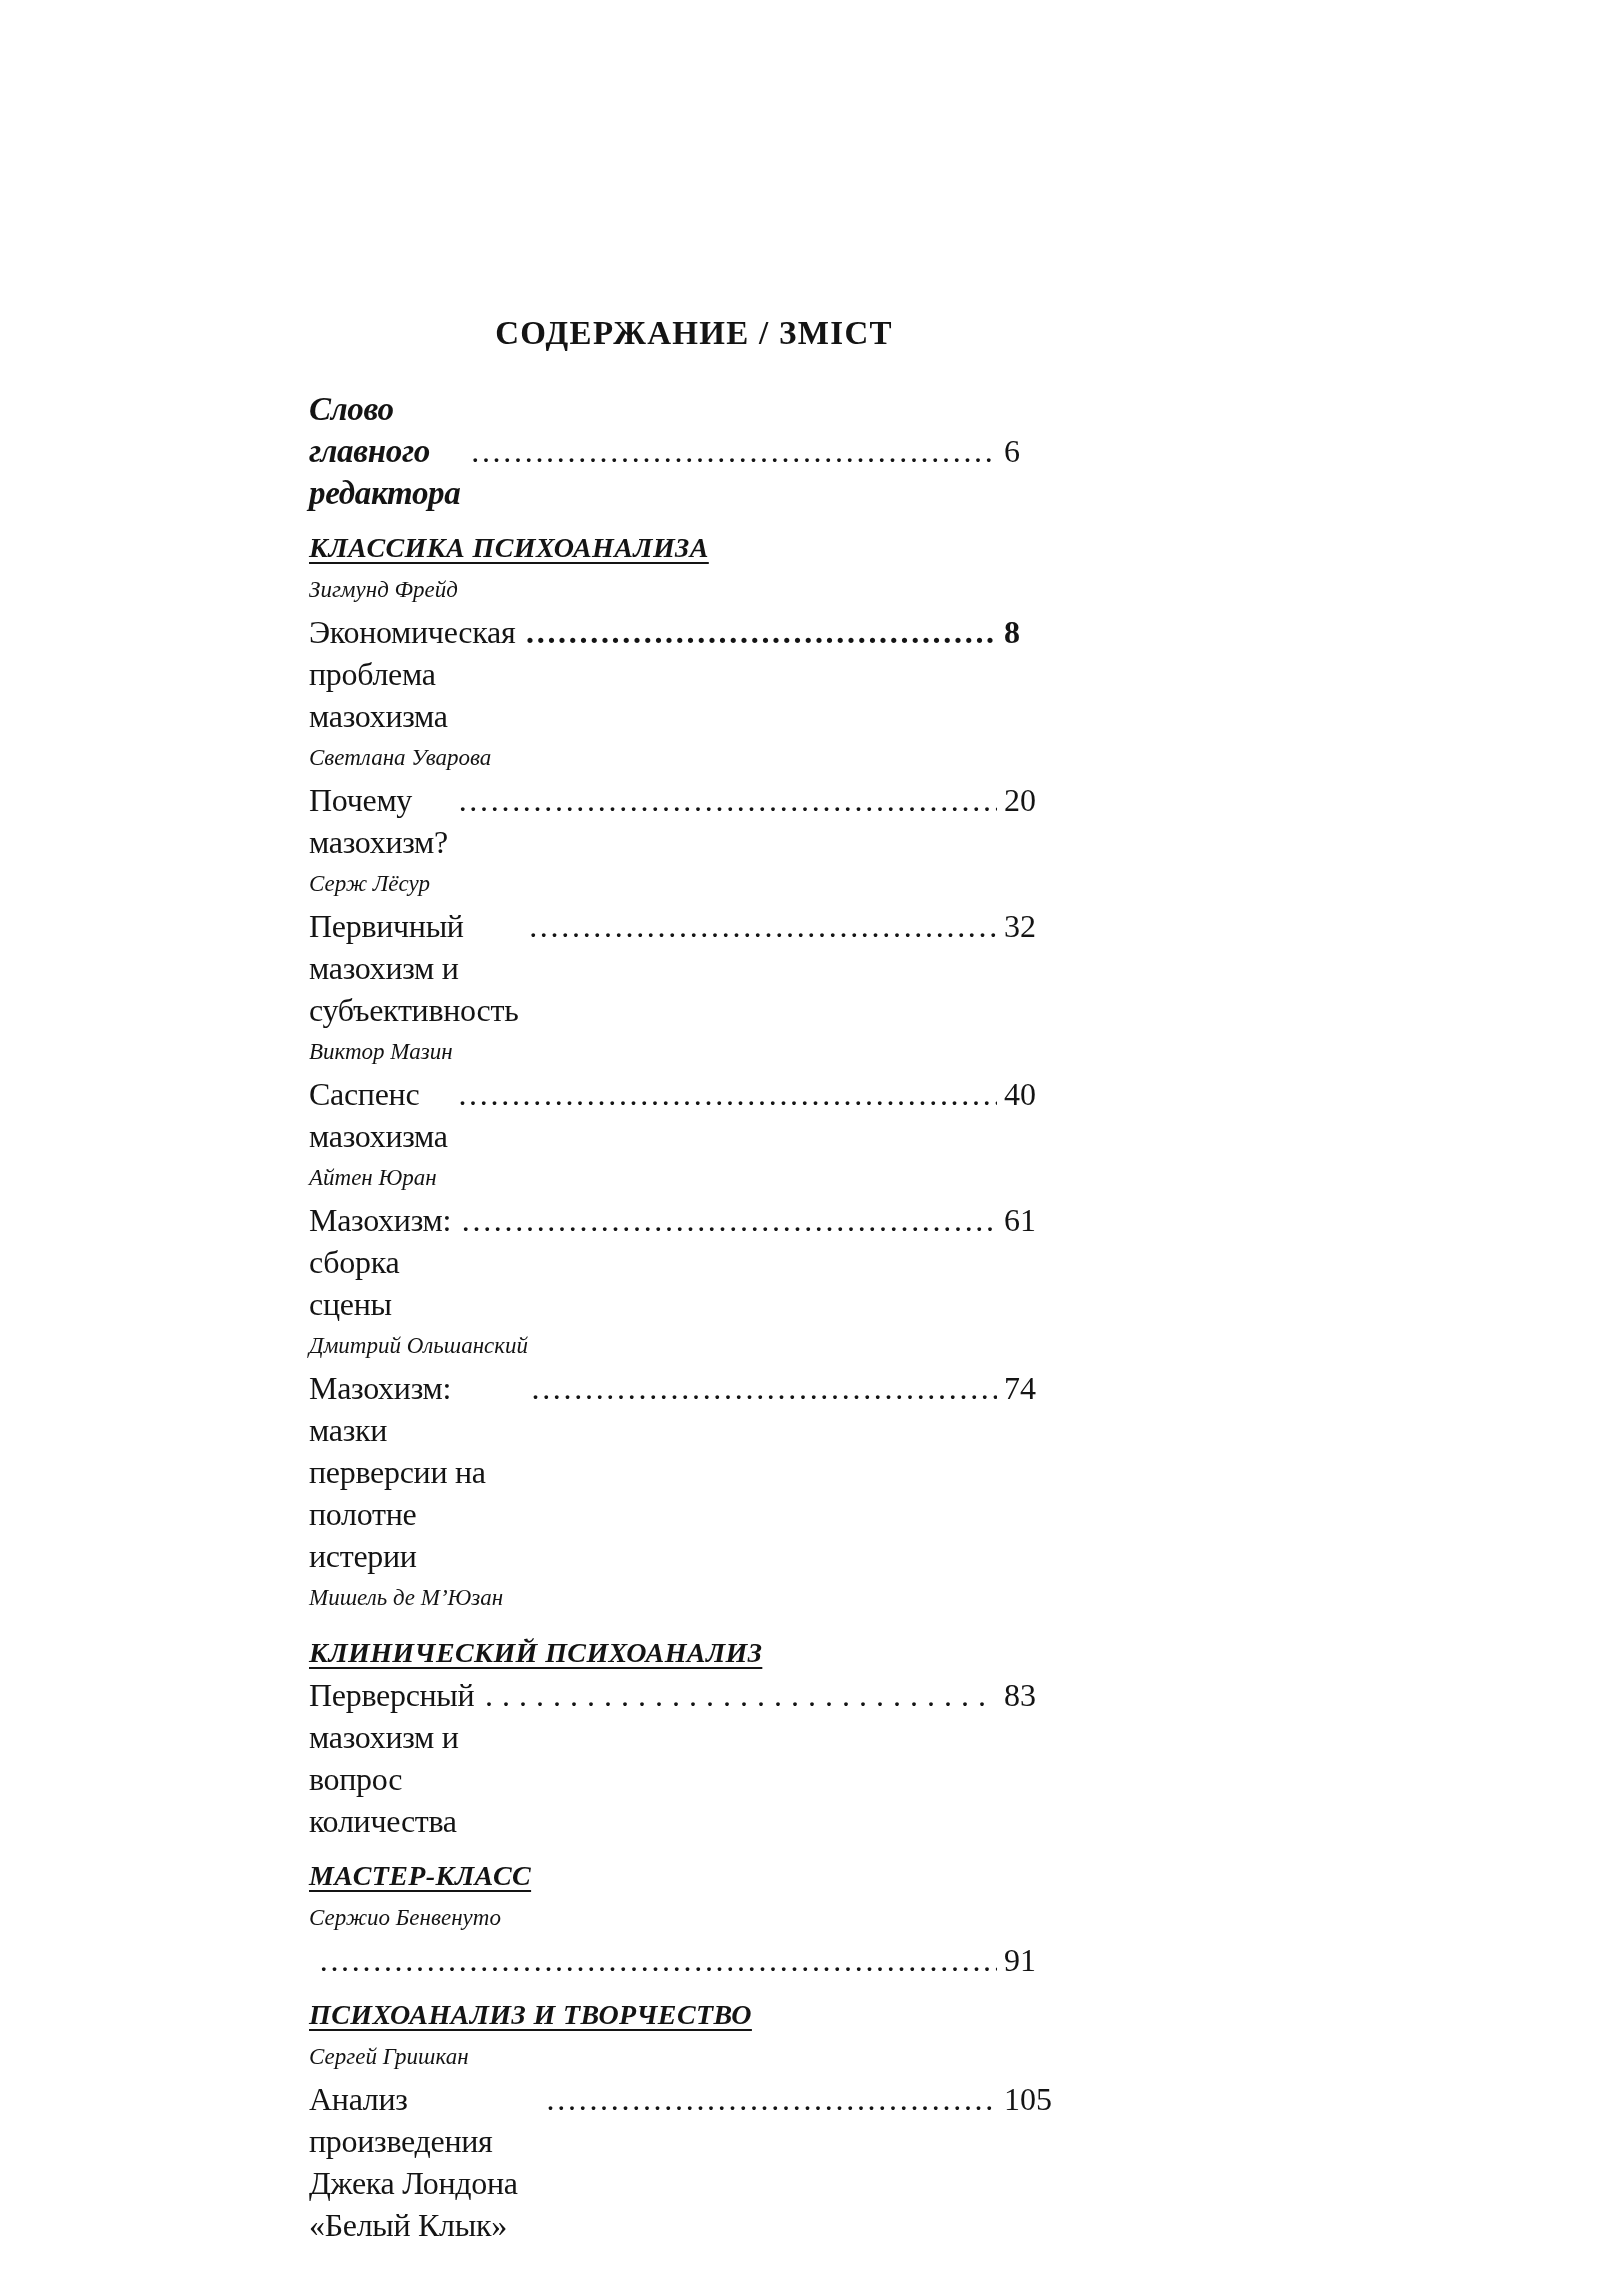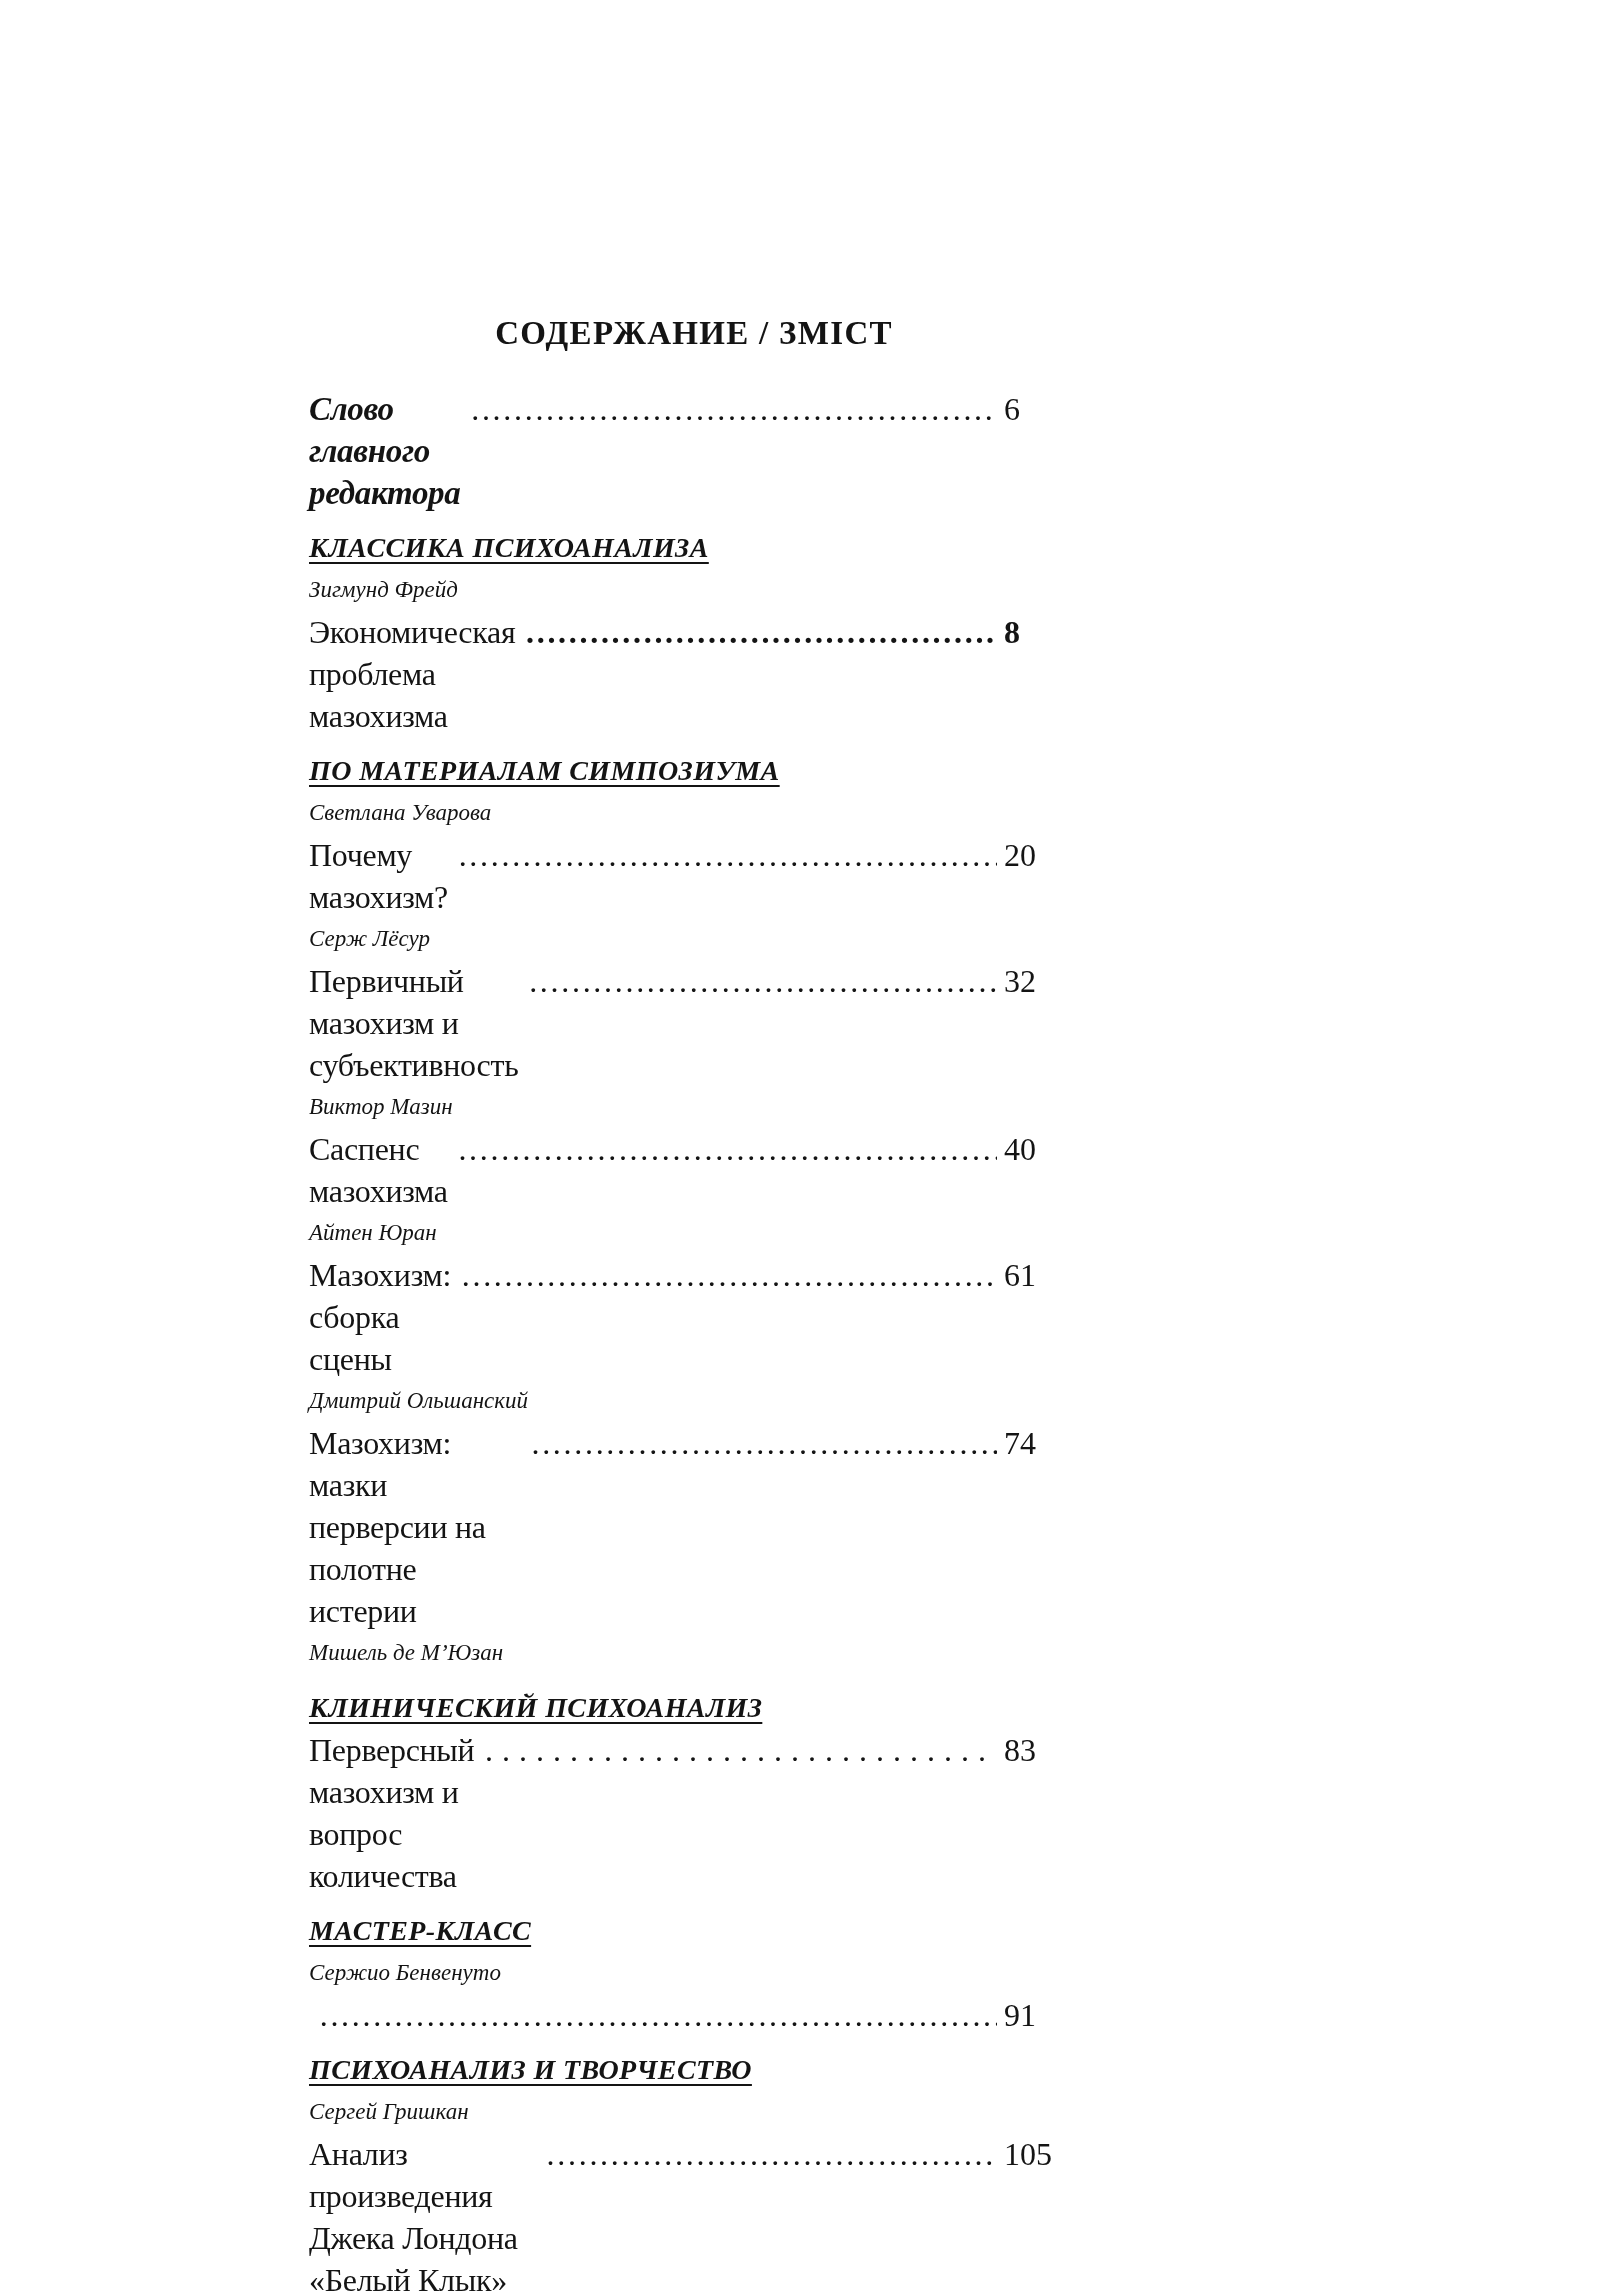--- a/index.html
+++ b/index.html
@@ -27,21 +27,21 @@
     line-height: 1;
   }
   .toc-list { width: 100%; }
   .line {
     display: flex;
     align-items: baseline;
     min-height: 42px;
     line-height: 42px;
   }
   
-  .main { margin-top: 14.3px; }
+  .main { margin-top: 14.3px; align-items: center; }
   .main .title {
     font-weight: bold;
     font-style: italic;
     font-size: 33px;
     letter-spacing: -0.3px;
   }
   
   .section { margin-top: 13px; }
   .section .title {
     font-weight: bold;
@@ -99,23 +99,20 @@
       <div class="line section">
         <span class="title">КЛАССИКА ПСИХОАНАЛИЗА</span>
       </div>
       <div class="line author">
         <span class="title">Зигмунд Фрейд</span>
       </div>
       <div class="line article bold-dots">
         <span class="title">Экономическая проблема мазохизма</span>
         <span class="leader"></span>
         <span class="pg">8</span>
-      </div>
-      <div class="line section">
-        <span class="title">ПО МАТЕРИАЛАМ СИМПОЗИУМА</span>
       </div>
       <div class="line author">
         <span class="title">Светлана Уварова</span>
       </div>
       <div class="line article">
         <span class="title">Почему мазохизм?</span>
         <span class="leader"></span>
         <span class="pg">20</span>
       </div>
       <div class="line author">

